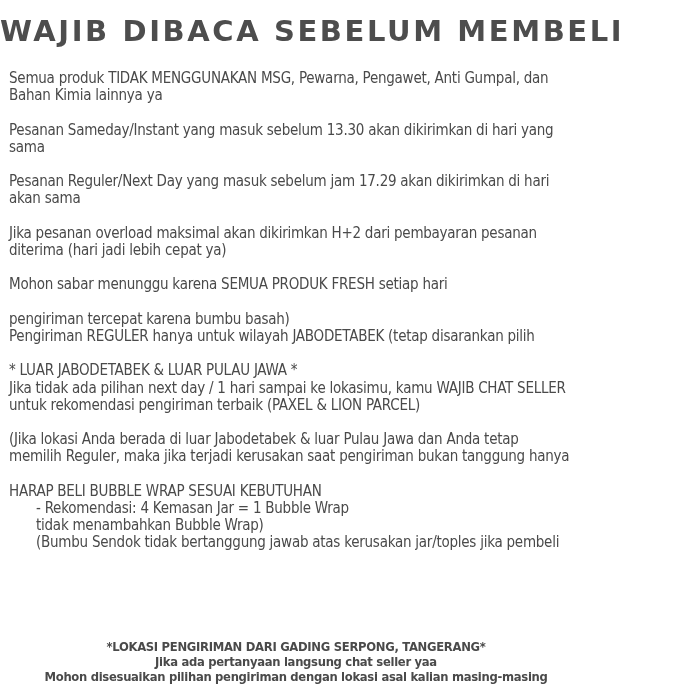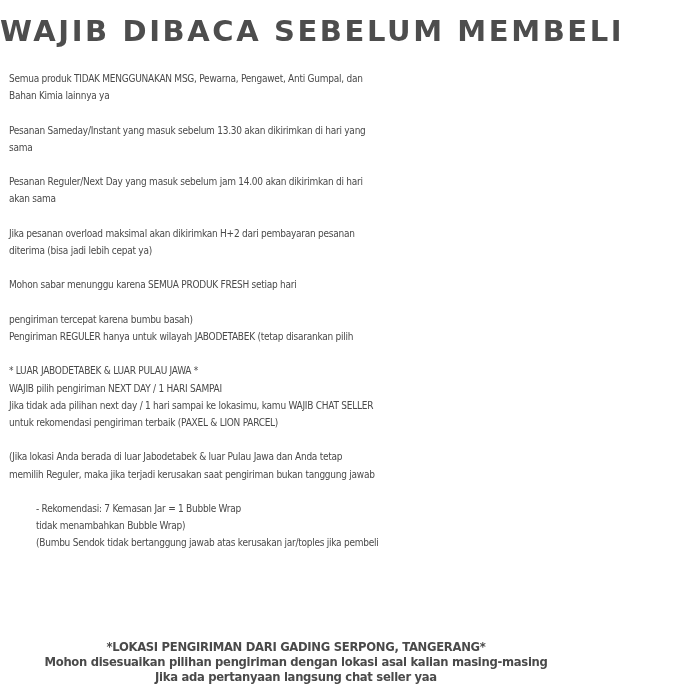--- a/index.html
+++ b/index.html
@@ -8,21 +8,21 @@
     font-family: "DejaVu Sans", sans-serif; color: #4a4a4a;
   }
   .page { position: relative; width: 700px; height: 700px; }
   .title {
     position: absolute; left: 0; top: 14px; width: 580px; text-align: center;
     font-family: "DejaVu Sans", sans-serif; font-weight: bold;
     font-size: 29px; letter-spacing: 2.6px; color: #4d4d4d; white-space: nowrap;
   }
   .body {
     position: absolute; left: 9px; top: 70px; width: 690px;
-    font-size: 10px; line-height: 17.2px; letter-spacing: -0.25px;
+    font-size: 15px; line-height: 17.2px; letter-spacing: -0.25px;
     font-family: "DejaVu Sans Condensed", "DejaVu Sans", sans-serif;
     font-stretch: condensed;
   }
   .para { margin: 0 0 17.2px 0; }
   .line { display: block; white-space: nowrap; }
   .indent { padding-left: 27px; }
   .footer {
     position: absolute; left: 0; top: 640px; width: 592px; text-align: center;
     font-weight: bold; font-size: 11.6px; line-height: 15px; letter-spacing: -0.3px;
     color: #4a4a4a;
@@ -38,49 +38,49 @@
   <div class="body">
     <div class="para">
       <span class="line">Semua produk TIDAK MENGGUNAKAN MSG, Pewarna, Pengawet, Anti Gumpal, dan</span>
       <span class="line">Bahan Kimia lainnya ya</span>
     </div>
     <div class="para">
       <span class="line">Pesanan Sameday/Instant yang masuk sebelum 13.30 akan dikirimkan di hari yang</span>
       <span class="line">sama</span>
     </div>
     <div class="para">
-      <span class="line">Pesanan Reguler/Next Day yang masuk sebelum jam 14.00 akan dikirimkan di hari</span>
+      <span class="line">Pesanan Reguler/Next Day yang masuk sebelum jam 17.29 akan dikirimkan di hari</span>
       <span class="line">akan sama</span>
     </div>
     <div class="para">
       <span class="line">Jika pesanan overload maksimal akan dikirimkan H+2 dari pembayaran pesanan</span>
-      <span class="line">diterima (bisa jadi lebih cepat ya)</span>
+      <span class="line">diterima (hari jadi lebih cepat ya)</span>
     </div>
     <div class="para">
       <span class="line">Mohon sabar menunggu karena SEMUA PRODUK FRESH setiap hari</span>
     </div>
     <div class="para">
       <span class="line">pengiriman tercepat karena bumbu basah)</span>
       <span class="line">Pengiriman REGULER hanya untuk wilayah JABODETABEK (tetap disarankan pilih</span>
     </div>
     <div class="para">
       <span class="line">* LUAR JABODETABEK &amp; LUAR PULAU JAWA *</span>
-      <span class="line">WAJIB pilih pengiriman NEXT DAY / 1 HARI SAMPAI</span>
       <span class="line">Jika tidak ada pilihan next day / 1 hari sampai ke lokasimu, kamu WAJIB CHAT SELLER</span>
       <span class="line">untuk rekomendasi pengiriman terbaik (PAXEL &amp; LION PARCEL)</span>
     </div>
     <div class="para">
       <span class="line">(Jika lokasi Anda berada di luar Jabodetabek &amp; luar Pulau Jawa dan Anda tetap</span>
-      <span class="line">memilih Reguler, maka jika terjadi kerusakan saat pengiriman bukan tanggung jawab</span>
+      <span class="line">memilih Reguler, maka jika terjadi kerusakan saat pengiriman bukan tanggung hanya</span>
     </div>
     <div class="para">
-      <span class="line indent">- Rekomendasi: 7 Kemasan Jar = 1 Bubble Wrap</span>
+      <span class="line">HARAP BELI BUBBLE WRAP SESUAI KEBUTUHAN</span>
+      <span class="line indent">- Rekomendasi: 4 Kemasan Jar = 1 Bubble Wrap</span>
       <span class="line indent">tidak menambahkan Bubble Wrap)</span>
       <span class="line indent">(Bumbu Sendok tidak bertanggung jawab atas kerusakan jar/toples jika pembeli</span>
     </div>
   </div>
 
   <div class="footer">
     <span class="line">*LOKASI PENGIRIMAN DARI GADING SERPONG, TANGERANG*</span>
+    <span class="line">Jika ada pertanyaan langsung chat seller yaa</span>
     <span class="line">Mohon disesuaikan pilihan pengiriman dengan lokasi asal kalian masing-masing</span>
-    <span class="line">Jika ada pertanyaan langsung chat seller yaa</span>
   </div>
 </div>
 
 </body></html>

